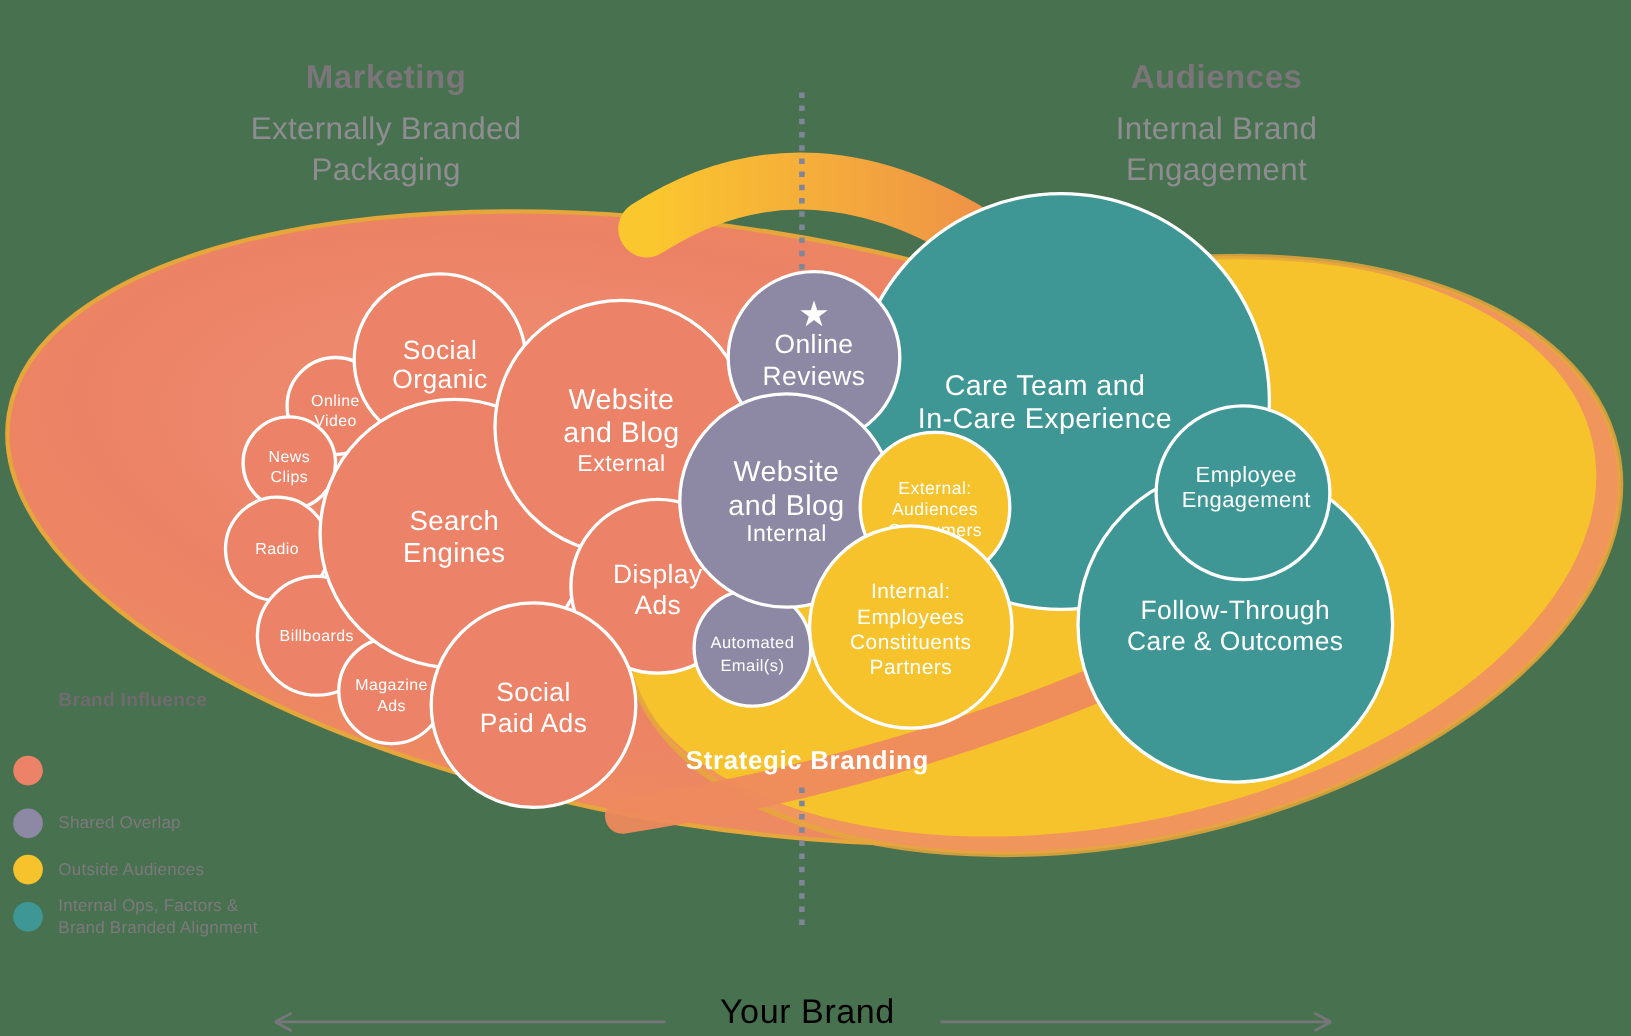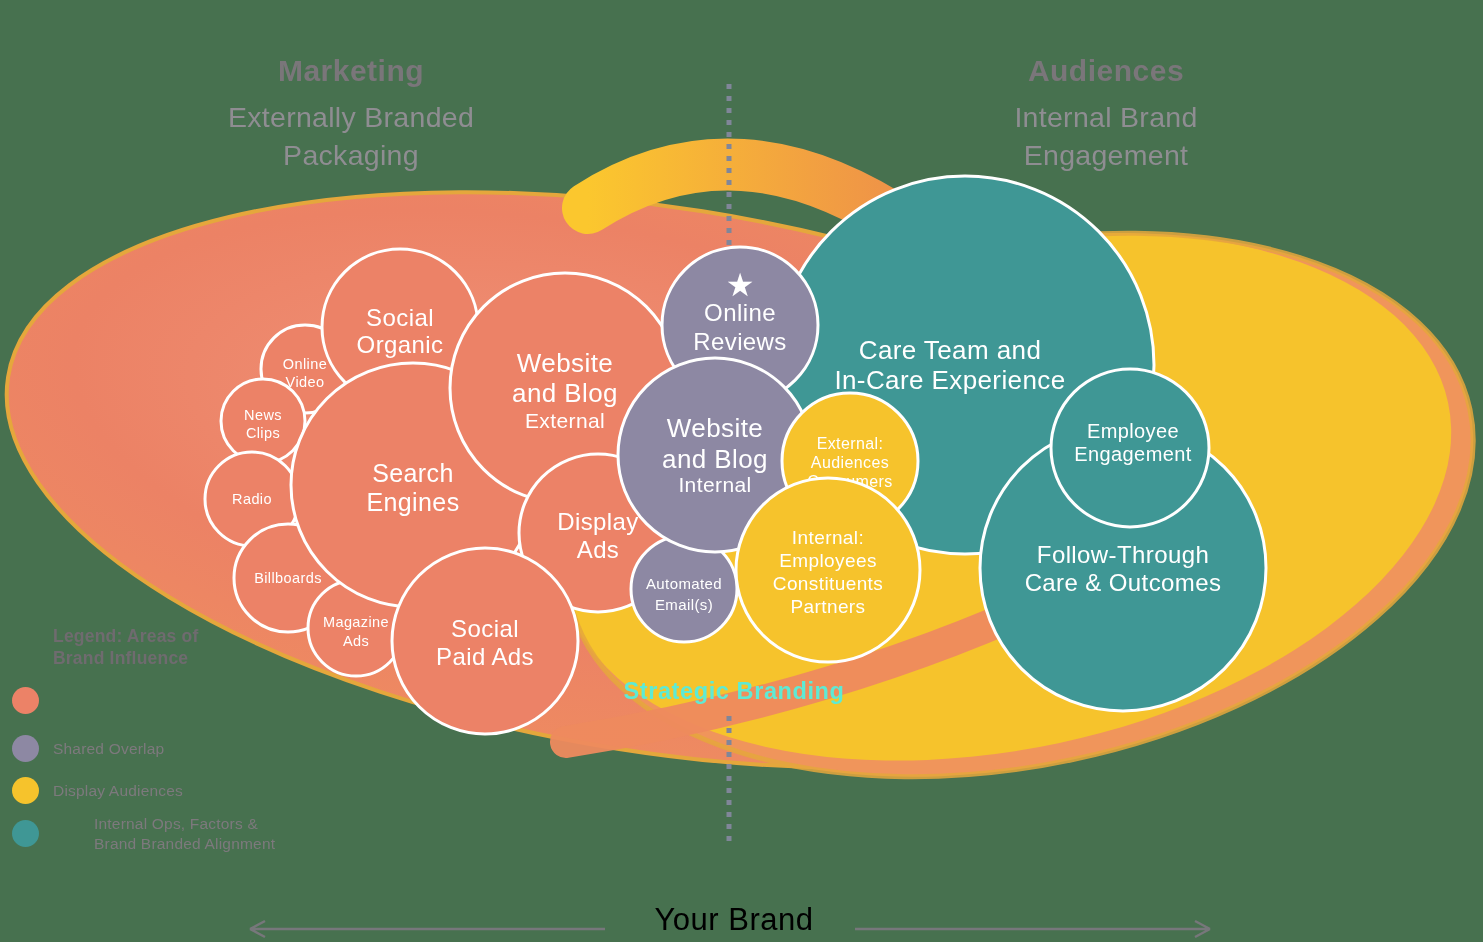--- a/index.html
+++ b/index.html
@@ -12,21 +12,21 @@
   .overlay{position:absolute;text-align:center;pointer-events:none;}
   .title-block{transform:translateX(-50%);}
   .title-main{font-size:30px;font-weight:bold;color:#7A767A;line-height:36px;white-space:nowrap;letter-spacing:0.5px;}
   .title-sub{font-size:28.5px;color:#8F8D92;line-height:38px;margin-top:9px;letter-spacing:0.3px;}
   .title-sub div{white-space:nowrap;}
   #legend{position:absolute;left:12px;top:626px;width:320px;text-align:left;}
   .legend-title{margin-left:41px;font-size:17.5px;font-weight:bold;color:#6F6B6F;line-height:21.5px;letter-spacing:0.2px;}
   .legend-row{position:absolute;left:0;display:flex;align-items:center;}
   .legend-dot{width:27px;height:27px;border-radius:50%;flex:0 0 27px;margin-right:14px;}
   .legend-label{font-size:15.5px;color:#7D797D;line-height:19.5px;letter-spacing:0.2px;}
-  #strategic{left:734px;top:678px;transform:translateX(-50%);font-size:23.5px;font-weight:bold;color:#5eead4;white-space:nowrap;letter-spacing:0.6px;}
+  #strategic{left:734px;top:678px;transform:translateX(-50%);font-size:23.5px;font-weight:bold;color:#ffffff;white-space:nowrap;letter-spacing:0.6px;}
   #your-brand{left:734px;top:902px;transform:translateX(-50%);font-size:31px;font-weight:normal;color:#000000;white-space:nowrap;letter-spacing:0.5px;}
 </style>
 </head>
 <body>
 
 <svg id="scene" width="1483" height="942" viewBox="0 0 1483 942">
   <defs>
     <radialGradient id="salmonGrad" cx="42%" cy="43%" r="68%">
       <stop offset="0%" stop-color="#F0937A"></stop>
       <stop offset="55%" stop-color="#EC8265"></stop>
@@ -131,39 +131,38 @@
 <div class="overlay title-block" style="left:1106px;top:53px;">
   <div class="title-main">Audiences</div>
   <div class="title-sub">
     <div>Internal Brand</div>
     <div>Engagement</div>
   </div>
 </div>
 
 <div id="legend">
   <div class="legend-title">
-    <div>Legend: Areas of</div>
     <div>Brand Influence</div>
   </div>
 
   <div class="legend-row" style="top:61px;">
     <div class="legend-dot" style="background: rgb(236, 130, 103);"></div>
   </div>
 
   <div class="legend-row" style="top:109px;">
     <div class="legend-dot" style="background: rgb(141, 136, 163);"></div>
     <div class="legend-label">Shared Overlap</div>
   </div>
 
   <div class="legend-row" style="top:151px;">
     <div class="legend-dot" style="background: rgb(246, 195, 44);"></div>
-    <div class="legend-label">Display Audiences</div>
+    <div class="legend-label">Outside Audiences</div>
   </div>
 
-  <div class="legend-row" style="top:188px;gap:41px;">
+  <div class="legend-row" style="top:188px;">
     <div class="legend-dot" style="background: rgb(63, 151, 149);"></div>
     <div class="legend-label">
       <div>Internal Ops, Factors &amp;</div>
       <div>Brand Branded Alignment</div>
     </div>
   </div>
 </div>
 
 <div class="overlay" id="strategic">Strategic Branding</div>
 <div class="overlay" id="your-brand">Your Brand</div>

